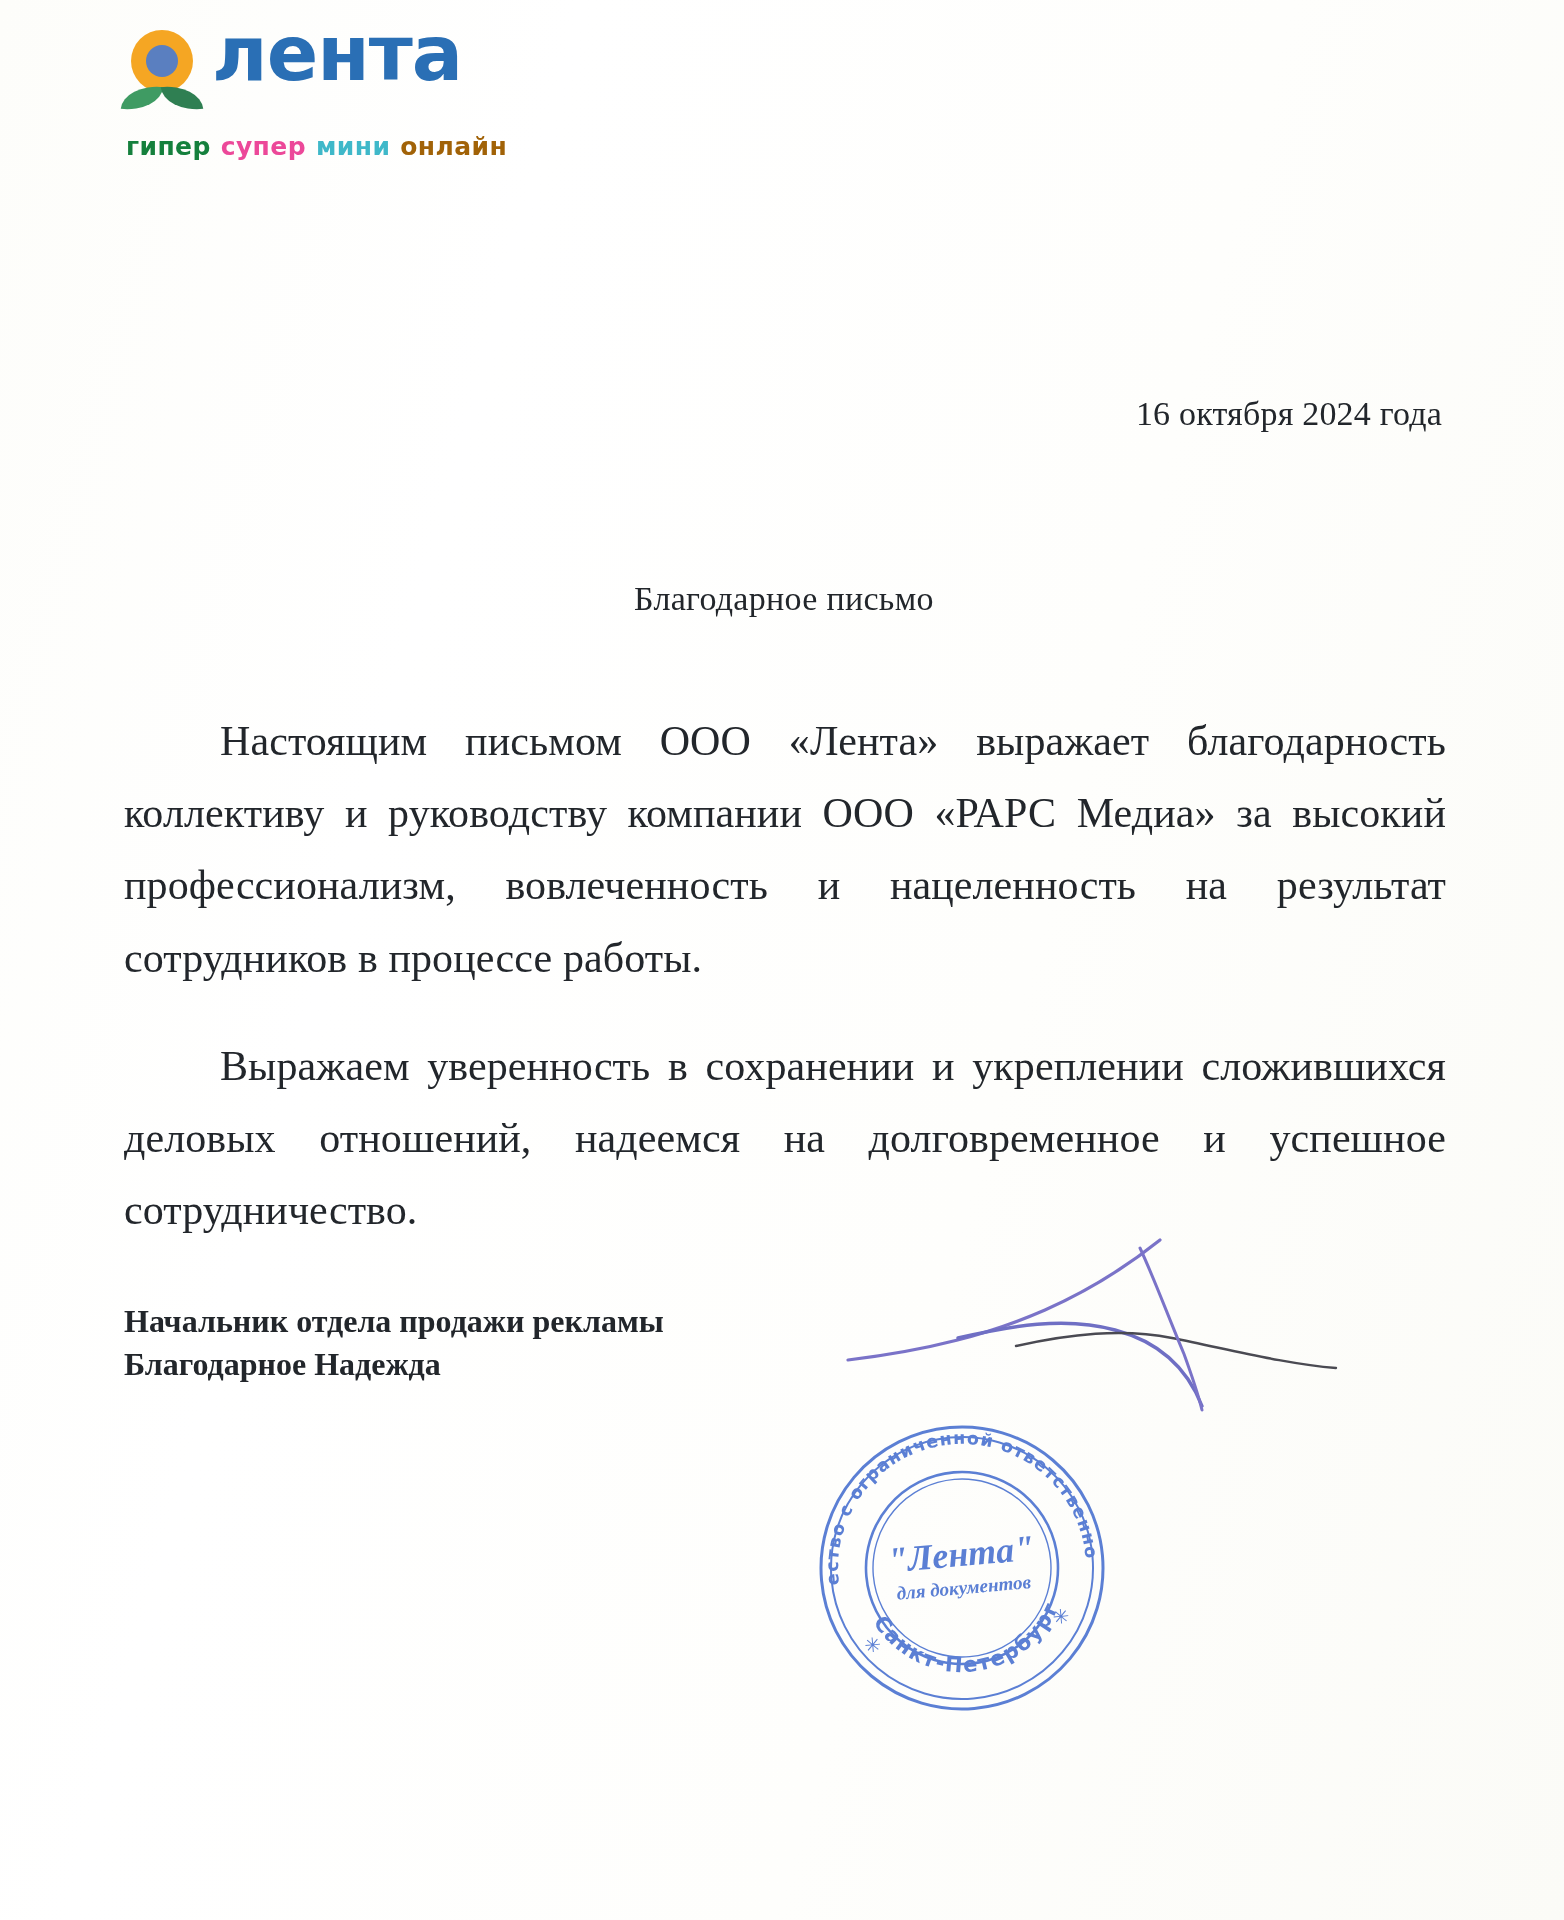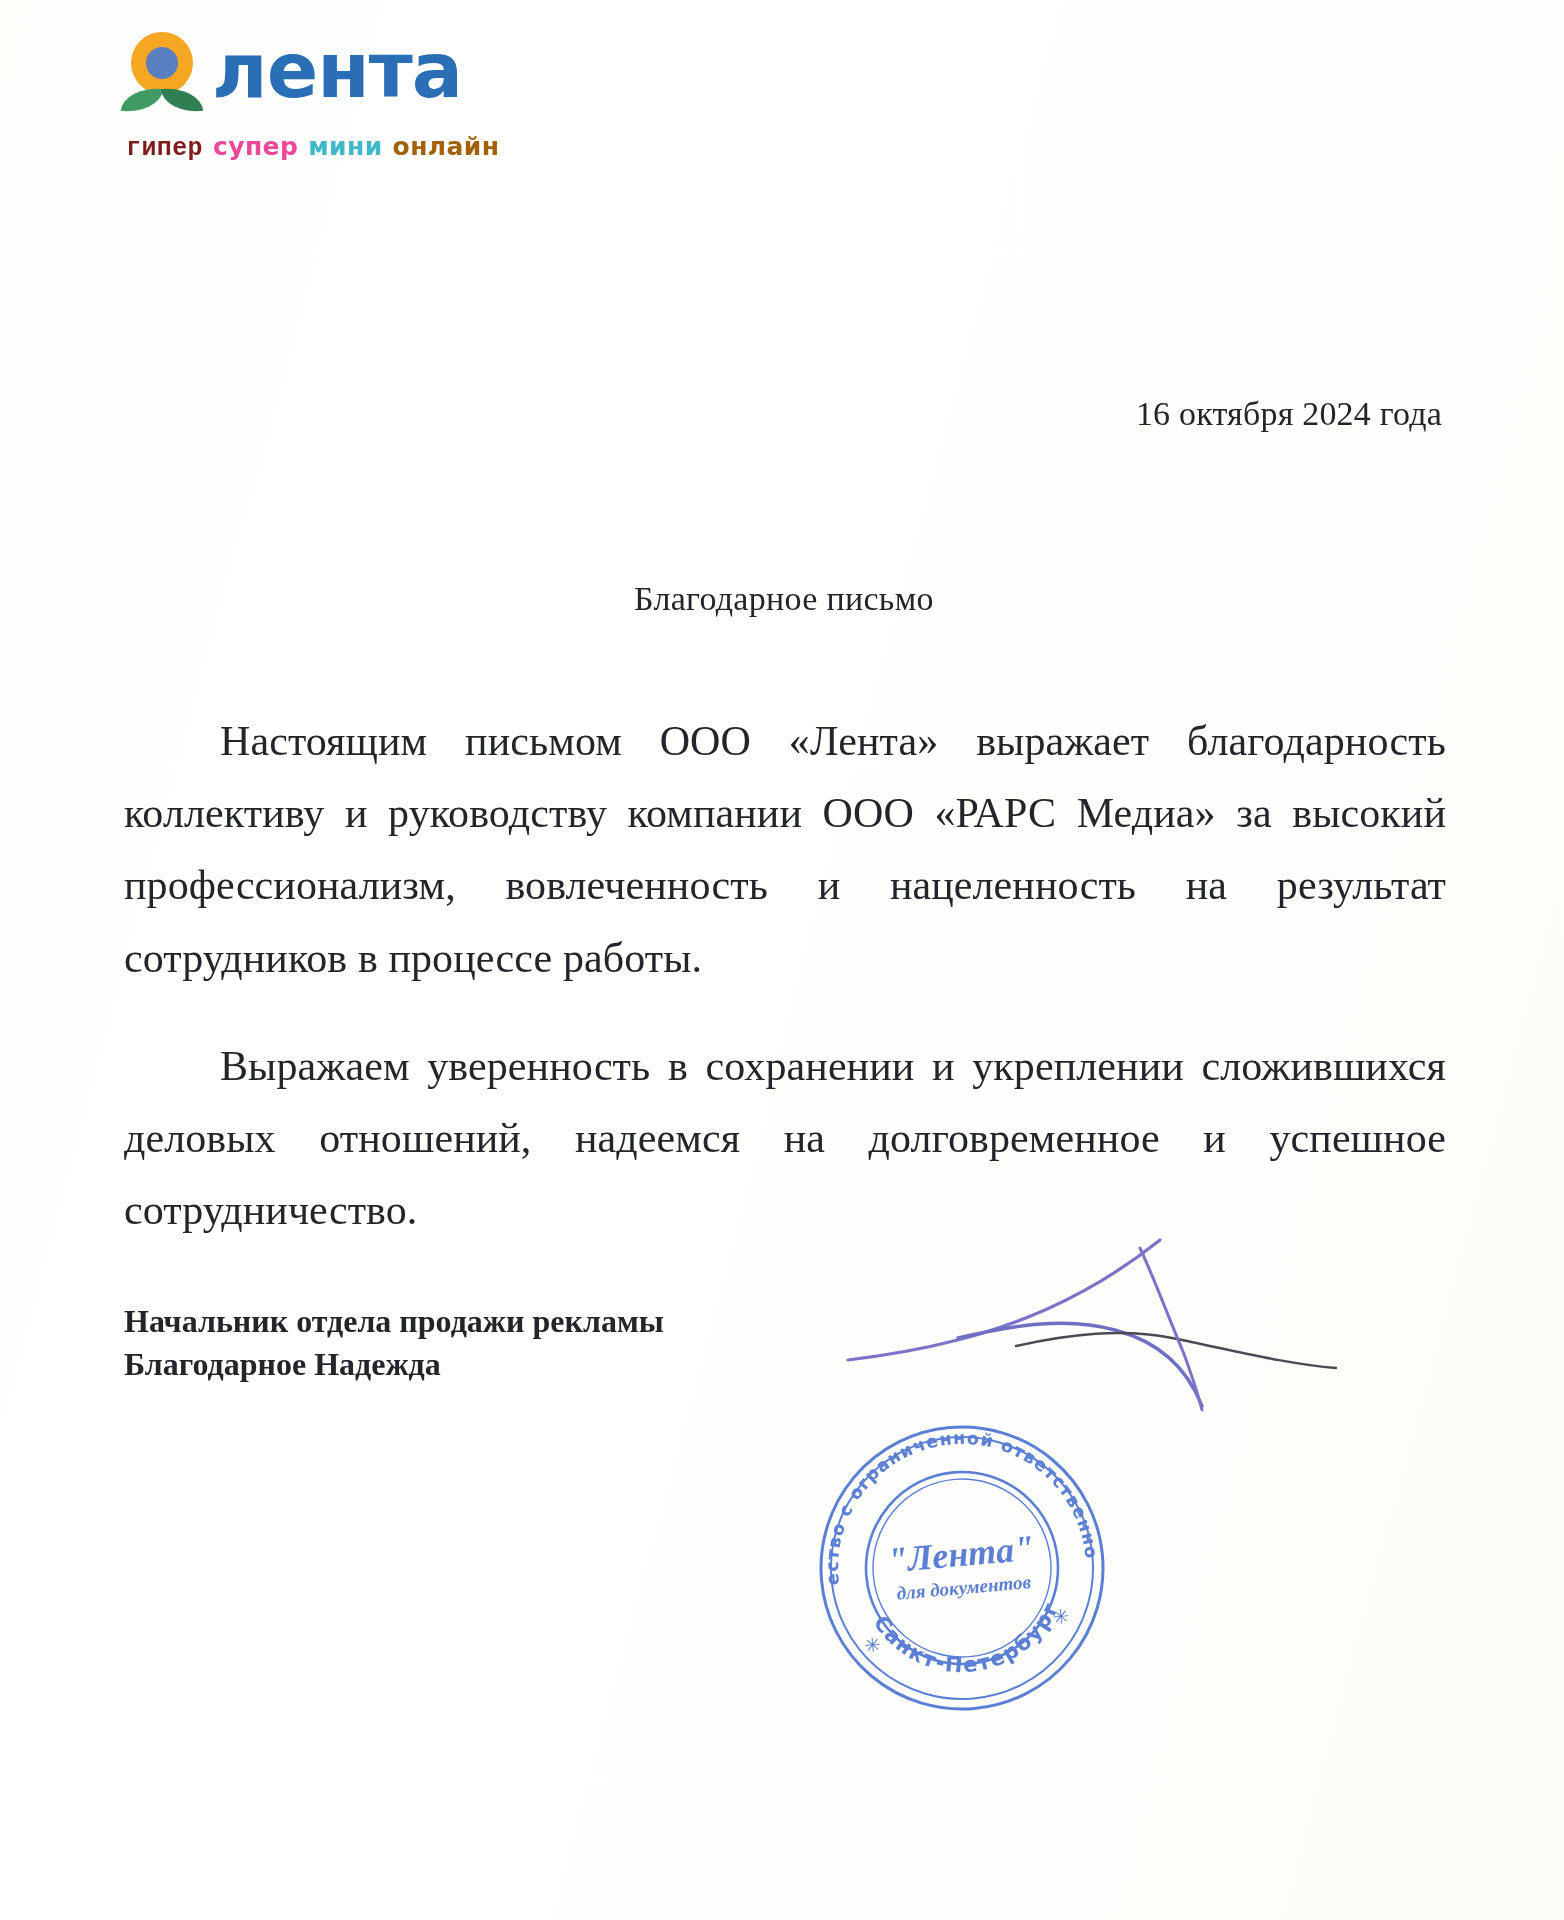--- a/index.html
+++ b/index.html
@@ -31,21 +31,20 @@
   
   .logo-block {
     position: absolute;
     left: 120px;
     top: 22px;
     width: 360px;
     height: 146px;
   }
   .logo-row {
     display: flex;
-    align-items: center;
     height: 104px;
   }
   .flower {
     position: relative;
     width: 86px;
     height: 100px;
     flex: 0 0 86px;
     margin-right: 6px;
   }
   .flower .petal-ring {
@@ -97,21 +96,21 @@
   .tagline {
     font-family: "DejaVu Sans", sans-serif;
     font-weight: 700;
     font-size: 25px;
     letter-spacing: 0.4px;
     margin-top: 6px;
     margin-left: 6px;
     white-space: nowrap;
   }
   .tagline span { margin-right: 10px; }
-  .tw-1 { color: #7f1d1d; font-family: Liberation Mono, monospace; }
+  .tw-1 { color: #15803d; }
   .tw-2 { color: #ec4899; }
   .tw-3 { color: #3fb8c9; }
   .tw-4 { color: #a16207; }
 
   
   .date-line {
     position: absolute;
     right: 122px;
     top: 395px;
     font-size: 34px;

